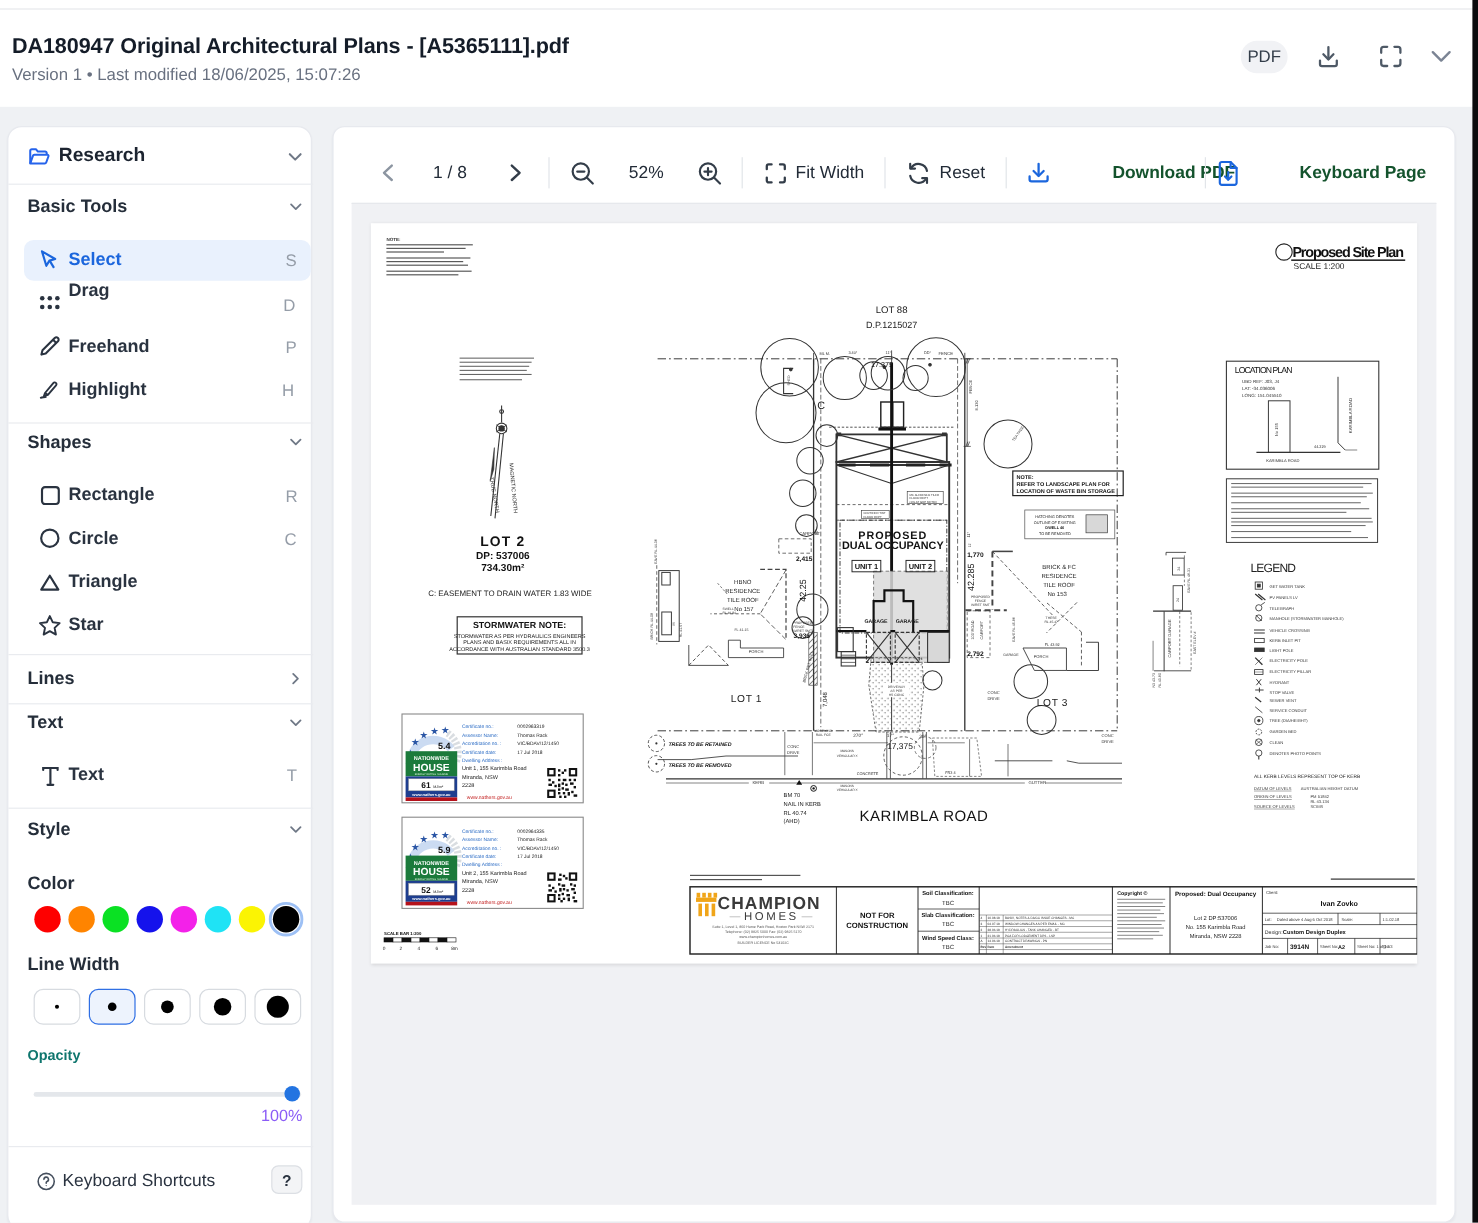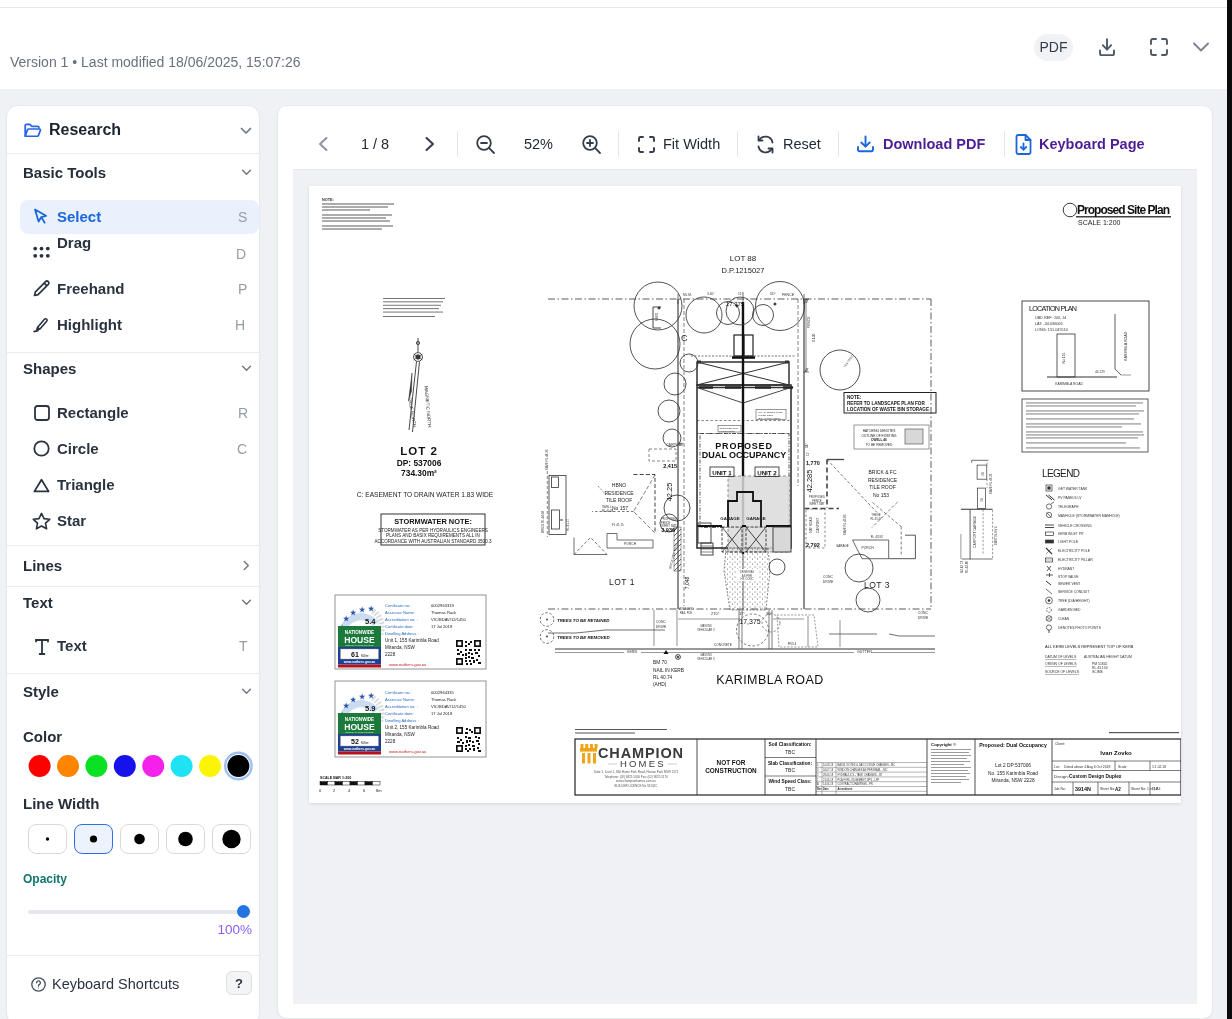--- a/index.html
+++ b/index.html
@@ -18,29 +18,30 @@
   #sidebar { position:absolute; left:6px; top:105px; width:254px; height:920px; background:#fff; border:1px solid #e7e9ee; border-radius:12px; box-shadow:0 1px 2px rgba(16,24,40,.04); }
   .sb-divider { position:absolute; left:0; width:254px; height:1px; background:#e9ebef; }
   .sb-h { position:absolute; left:16px; font-size:15px; font-weight:bold; color:#252e3a; }
   .sb-item-label { position:absolute; left:50px; font-size:15px; font-weight:bold; color:#2a3340; }
   .sb-key { position:absolute; font-size:14px; color:#959da8; }
   svg.ic { position:absolute; overflow:visible; }
   
   #maincard { position:absolute; left:277px; top:105px; width:936px; height:914px; background:#fff; border:1px solid #e7e9ee; border-radius:10px; box-shadow:0 1px 2px rgba(16,24,40,.04); }
   #toolbar { position:absolute; left:277px; top:105px; width:936px; height:64px; }
   #toolbar .t { position:absolute; top:31px; font-size:14.5px; color:#2b3542; }
-  #toolbar .blue { color:#4c1d95; font-weight:bold; }
+  #toolbar .blue { color:#14532d; font-weight:bold;margin-left:44px; }
   .vdiv { position:absolute; top:26px; width:1px; height:26px; background:#e2e5e9; }
   #viewport { position:absolute; left:293px; top:169px; width:904px; height:835px; background:#f0f1f4; border-top:1px solid #e6e8ec; }
   #pdfpage { position:absolute; left:309px; top:186px; width:872px; height:617px; background:#fff; box-shadow:0 1px 3px rgba(0,0,0,.12);text-align:center; }
 </style>
 </head>
 <body>
   <div id="header">
     <div id="topline"></div>
+    <div id="title">DA180947 Original Architectural Plans - [A5365111].pdf</div>
     <div id="subtitle">Version 1 • Last modified 18/06/2025, 15:07:26</div>
     <div id="pdfpill">PDF</div>
     <svg class="ic" style="left:1096px;top:36px" width="22" height="22" viewBox="0 0 22 22" fill="none" stroke="#4e5966" stroke-width="1.9" stroke-linecap="round" stroke-linejoin="round">
       <path d="M4 14.5v3a1.6 1.6 0 0 0 1.6 1.6h10.8a1.6 1.6 0 0 0 1.6-1.6v-3"></path>
       <path d="M6.8 9.2 11 13.6l4.2-4.4"></path>
       <path d="M11 13.2V3.2"></path>
     </svg>
     <svg class="ic" style="left:1148px;top:36px" width="22" height="22" viewBox="0 0 22 22" fill="none" stroke="#4e5966" stroke-width="1.9" stroke-linecap="round" stroke-linejoin="round">
       <path d="M3 8V5a2 2 0 0 1 2-2h3"></path>
       <path d="M14 3h3a2 2 0 0 1 2 2v3"></path>

